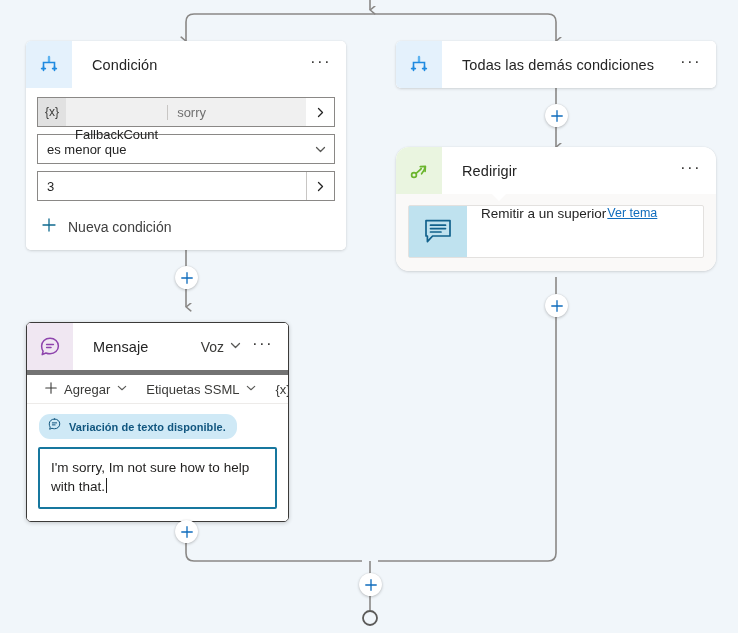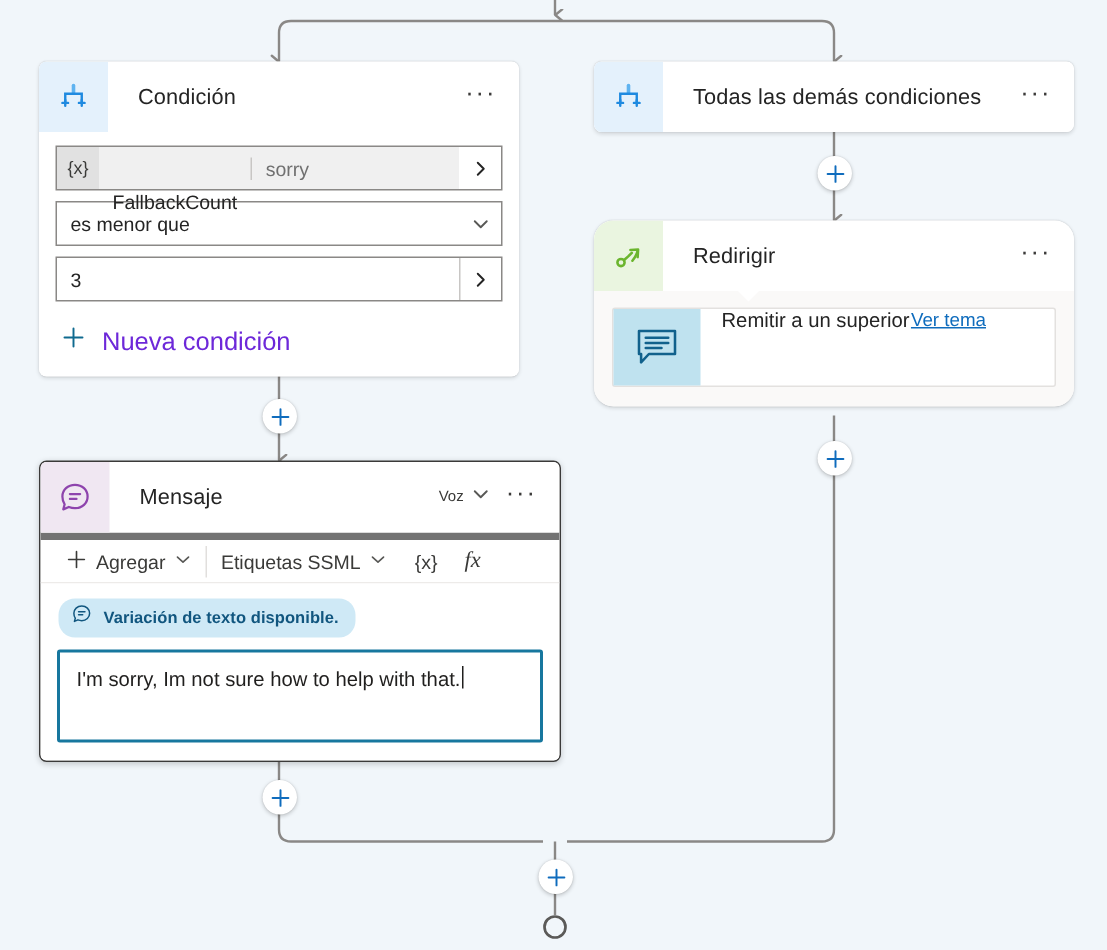--- a/index.html
+++ b/index.html
@@ -65,21 +65,21 @@
     overflow: hidden;
   }
   .hdr-right {
     display: flex;
     align-items: center;
     gap: 4px;
     padding-right: 12px;
     flex: 0 0 auto;
   }
   .voz-label {
-    font-size: 10px;
+    font-size: 14px;
     color: #3a3a38;
     padding-right: 1px;
   }
   .ellipsis {
     font-size: 17px;
     color: #3b3a39;
     letter-spacing: 1.3px;
     line-height: 8px;
     padding: 0 3px 6px 6px;
     cursor: pointer;
@@ -144,21 +144,21 @@
     color: #242424;
   }
   .chev.withbar { border-left: 1px solid #c8c6c4; height: 100%; }
   .new-cond {
     display: flex;
     align-items: center;
     gap: 11px;
     padding: 9px 2px 0 4px;
     cursor: pointer;
   }
-  .new-cond-label { font-size: 17px; color: #6d28d9; }
+  .new-cond-label { font-size: 14px; color: #404040; }
 
   
   .redir-body {
     background: #faf9f8;
     padding: 11px 12px 13px 12px;
     position: relative;
   }
   .redir-body::before {
     content:"";
     position:absolute;
@@ -408,21 +408,21 @@
           </svg>
         </div>
         <div class="topic-text">
           <div class="topic-title">Remitir a un superior</div>
           <div class="topic-link">Ver tema</div>
         </div>
       </div>
     </div>
   </div>
 
-  <div class="node selected" style="left:26px; top:307px; width:348px;">
+  <div class="node selected" style="left:26px; top:322px; width:263px;">
     <div class="node-header">
       <div class="node-icon icon-msg">
         <svg width="24" height="24" viewBox="0 0 24 24" fill="none" stroke="#8e44ad" stroke-width="1.5" stroke-linecap="round" stroke-linejoin="round">
           <path d="M12,3.2 C16.8,3.2 20.4,6.6 20.4,11 C20.4,15.4 16.8,18.8 12,18.8 C10.5,18.8 9.1,18.5 7.9,18 L4.2,19.6 L5.1,16.2 C4.1,14.8 3.6,13 3.6,11 C3.6,6.6 7.2,3.2 12,3.2 Z"></path>
           <path d="M8.6,9.4 L15.4,9.4 M8.6,12.6 L13,12.6"></path>
         </svg>
       </div>
       <div class="node-title">Mensaje</div>
       <div class="hdr-right">
         <span class="voz-label">Voz</span>

